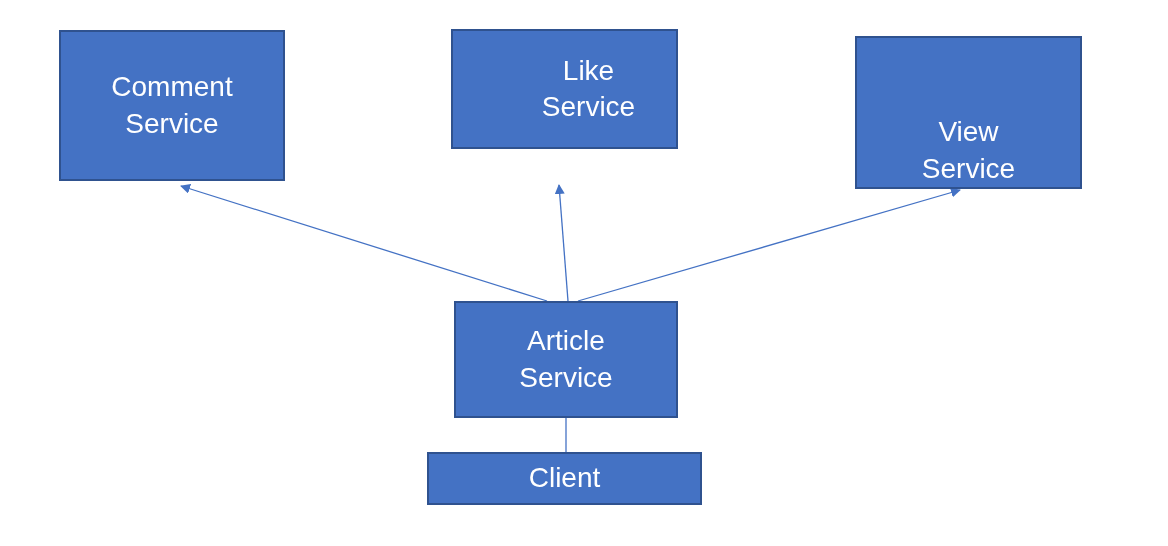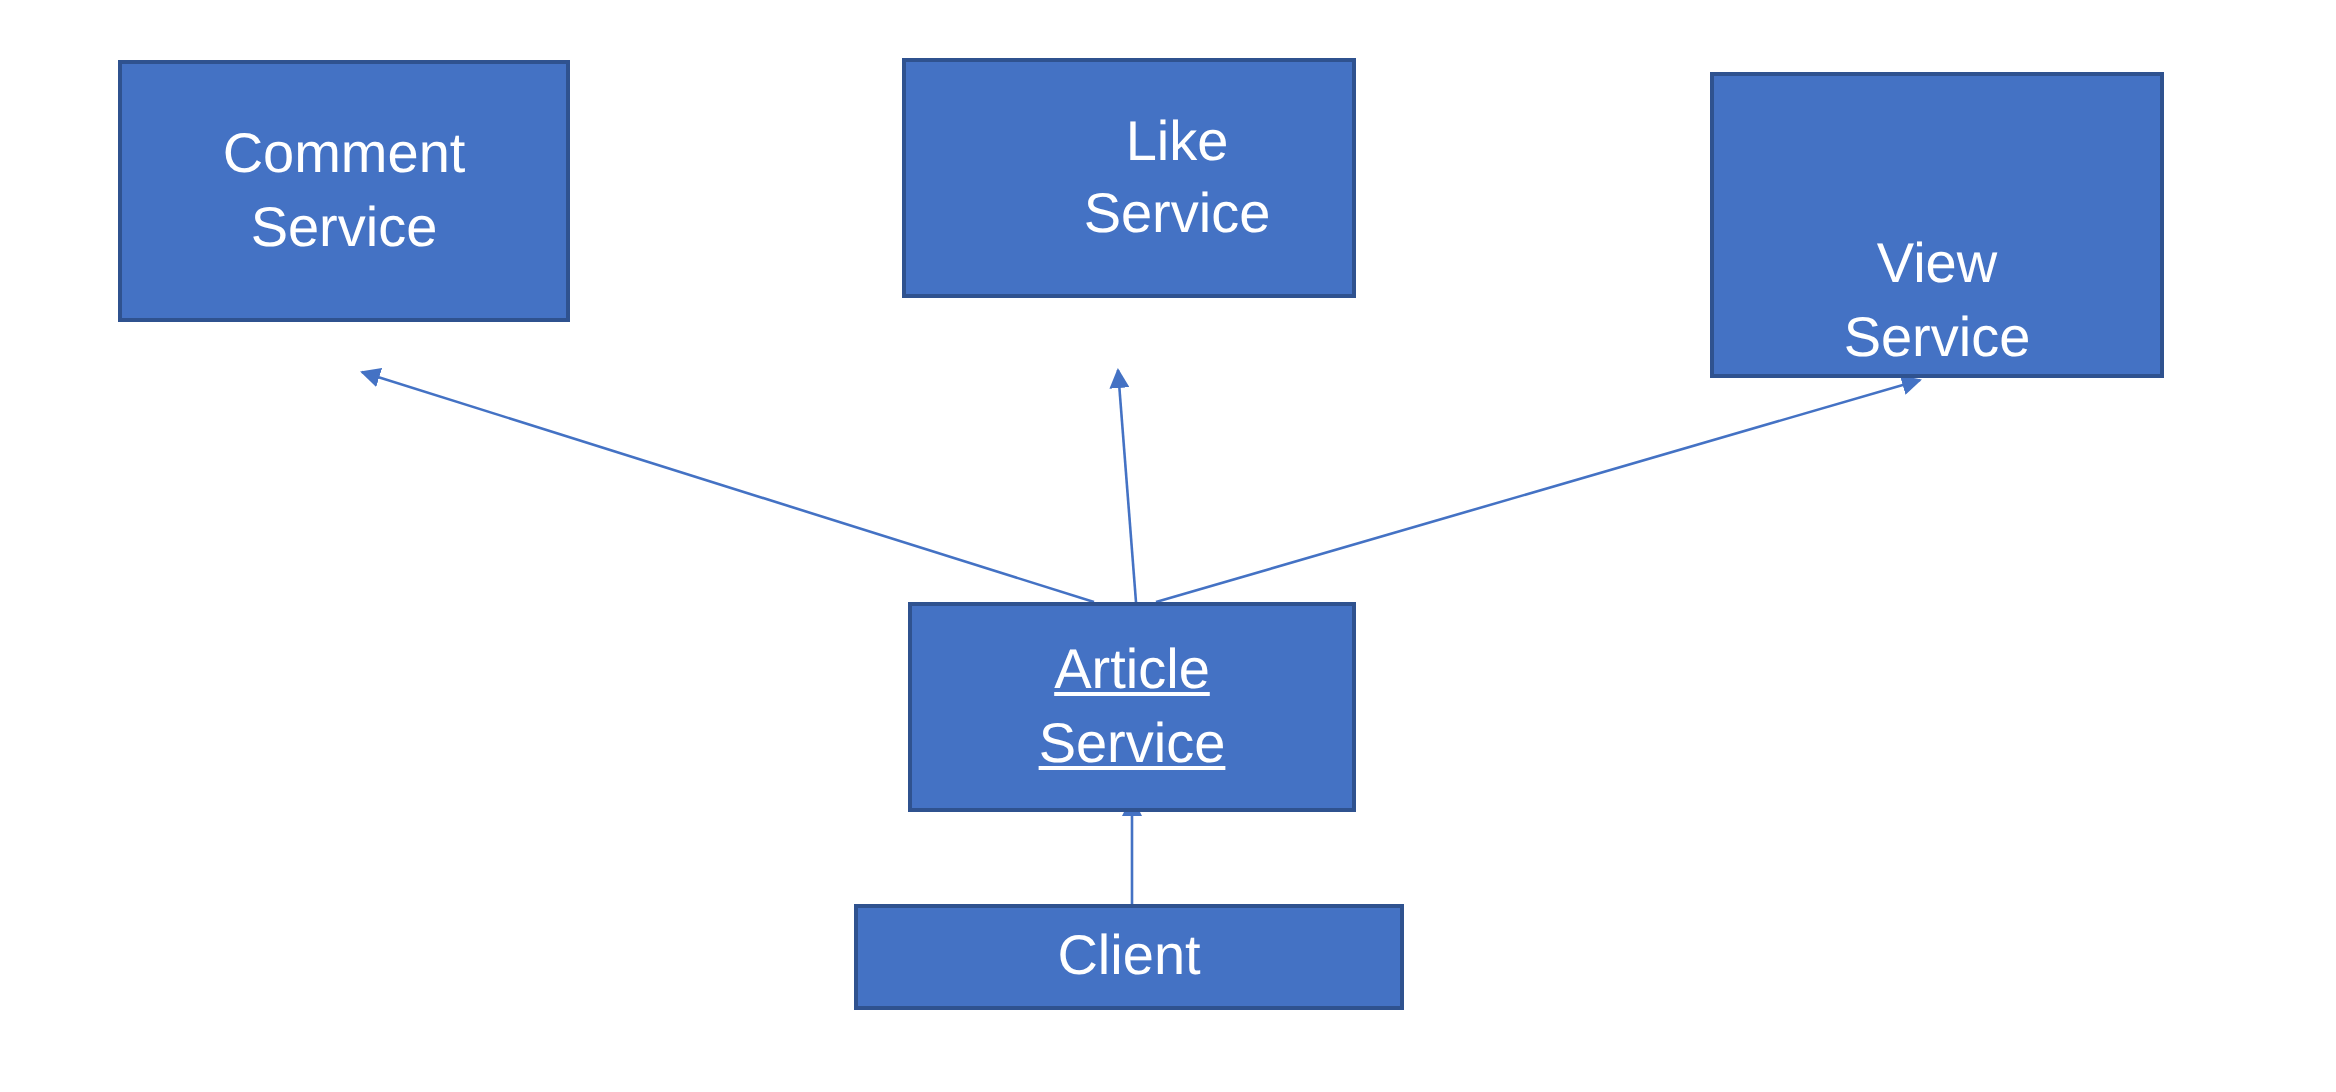--- a/index.html
+++ b/index.html
@@ -39,24 +39,24 @@
     align-items: center;
     justify-content: center;
     background: var(--node-fill, #4472c4);
     border: 2px solid var(--node-border, #2f528f);
     color: var(--node-text, #ffffff);
     font-size: 28px;
     line-height: 1.3;
     text-align: center;
     user-select: none;
   }
-  .node-comment { left: 59px;  top: 30px;  width: 226px; height: 131px; }
+  .node-comment { left: 59px;  top: 30px;  width: 226px; height: 151px; }
   .node-like    { left: 451px; top: 29px;  width: 227px; height: 120px; padding-left: 48px; }
   .node-view    { left: 855px; top: 36px;  width: 227px; height: 153px; justify-content: flex-end; }
-  .node-article { left: 454px; top: 301px; width: 224px; height: 105px; text-decoration: underline;  }
+  .node-article { left: 454px; top: 301px; width: 224px; height: 117px;  }
   .node-client  { left: 427px; top: 452px; width: 275px; height: 53px;  }
 </style>
 </head>
 <body>
 
 <div class="canvas">
 
   <svg class="connectors" viewBox="0 0 1168 546" xmlns="http://www.w3.org/2000/svg">
     <defs>
       <marker id="arrowhead" viewBox="0 0 10 10" refX="9" refY="5" markerWidth="10" markerHeight="10" markerUnits="userSpaceOnUse" orient="auto">

